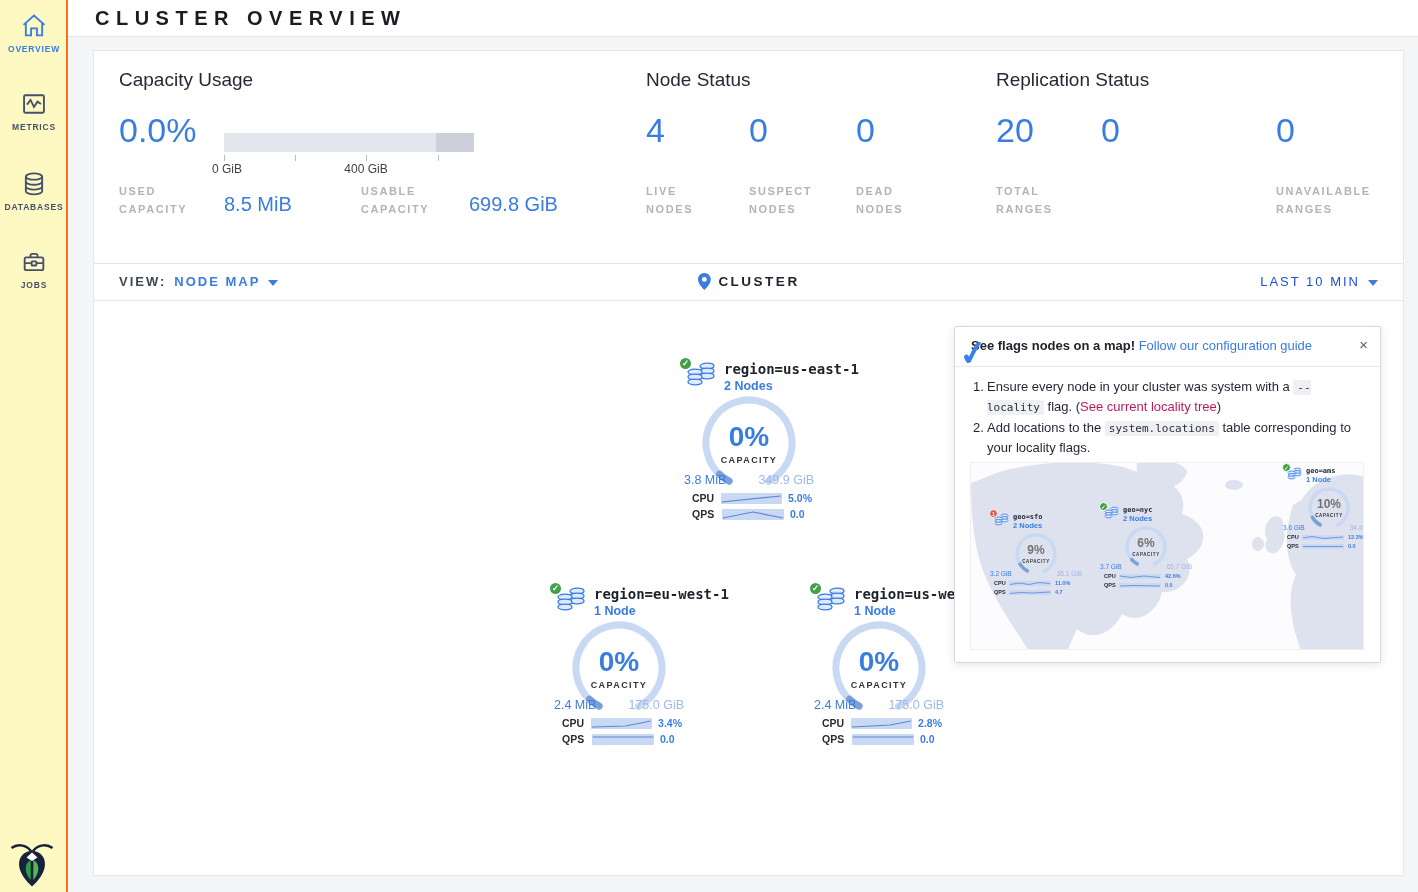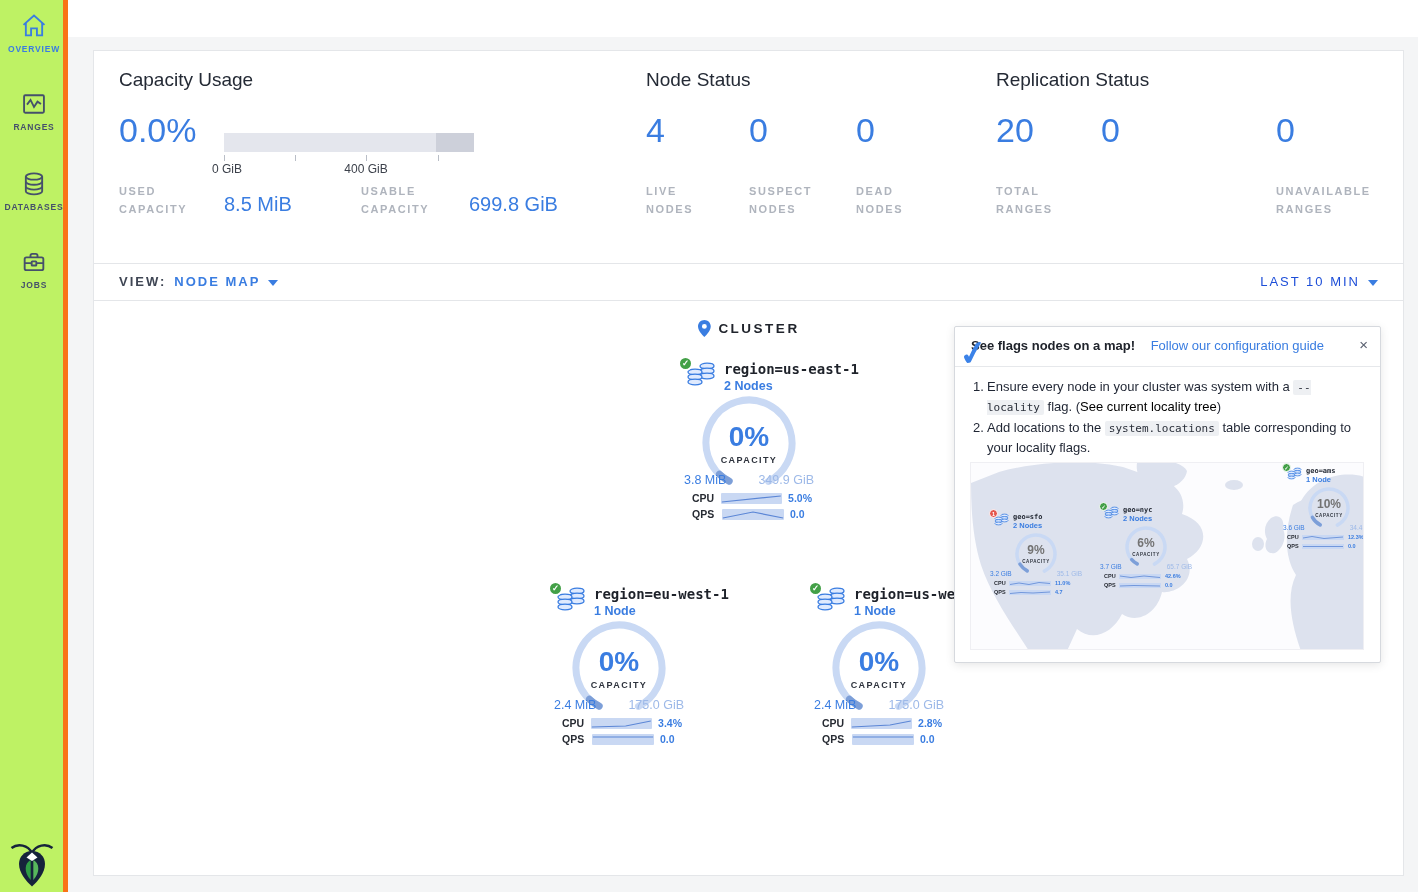--- a/index.html
+++ b/index.html
@@ -2,21 +2,21 @@
 <html><head>
 <meta charset="utf-8">
 <style>
   * { margin:0; padding:0; box-sizing:border-box; }
   html,body { width:1418px; height:892px; overflow:hidden; background:#fff;
     font-family:"Liberation Sans", sans-serif; }
   .app { position:relative; width:1418px; height:892px; }
 
   
   .sidebar { position:absolute; left:0; top:0; width:68px; height:892px;
-    background:#bef264; border-right:5px solid #f97316; z-index:5; }
+    background:#fef9c3; border-right:2px solid #f97316; z-index:5; }
   .nav-item { position:absolute; left:0; width:68px; text-align:center; cursor:pointer; }
   .nav-item svg { display:block; margin:0 auto 4px auto; }
   .nav-label { font-size:8.5px; font-weight:bold; letter-spacing:.8px; color:#45506b; }
   .nav-item.active .nav-label { color:#3a7de1; }
   .nav-item.active svg { stroke:#3a7de1; }
   .nav-item svg { stroke:#45506b; fill:none; stroke-width:1.6; }
   .logo { position:absolute; left:10px; top:840px; width:44px; height:48px; }
 
   
   .topbar { position:absolute; left:68px; top:0; width:1350px; height:37px;
@@ -45,21 +45,21 @@
   .cap-tick-label { position:absolute; top:111px; font-size:12px; color:#3c414b;
     transform:translateX(-50%); white-space:nowrap; }
 
   
   .view-bar { position:absolute; left:0; top:0; width:100%; height:37px;
     border-bottom:1px solid #e4e6e9; background:#fff; }
   .view-left { position:absolute; left:25px; top:10px; font-size:13px; letter-spacing:2px;
     color:#3f4654; font-weight:bold; cursor:pointer; }
   .view-left .sel { color:#3a7de1; margin-left:8px; }
   .crumb { position:absolute; left:50%; transform:translateX(-50%); top:9px; font-size:13.5px;
-    letter-spacing:2.5px; color:#20242c; font-weight:bold; display:flex; align-items:center; gap:8px;margin-top:47px; }
+    letter-spacing:2.5px; color:#20242c; font-weight:bold; display:flex; align-items:center; gap:8px; }
   .time-sel { position:absolute; right:25px; top:10px; font-size:13px; letter-spacing:2px;
     color:#1d4ed8; font-weight:normal; cursor:pointer; }
   .caret { display:inline-block; width:0; height:0; border-left:5px solid transparent;
     border-right:5px solid transparent; border-top:6px solid #3a7de1; margin-left:8px;
     vertical-align:middle; }
 
   
   .nw { position:absolute; width:150px; height:170px; cursor:pointer; }
   .nw-head { position:absolute; left:12px; top:0; display:flex; }
   .nw-icon { position:relative; width:30px; height:28px; }
@@ -83,30 +83,30 @@
   .nw-row .rl { width:30px; font-size:10.5px; font-weight:bold; color:#272b33; }
   .spark { width:62px; height:11px; background:#c9d8f3; border-radius:1px; }
   .nw-row .rv { margin-left:6px; font-size:10.5px; font-weight:bold; color:#3a7de1; }
 
   
   .popup { position:absolute; left:860px; top:62px; width:427px; height:337px; background:#fff;
     border:1px solid #d6d9de; border-radius:2px; box-shadow:0 2px 10px rgba(0,0,0,.10); }
   .popup-head { position:relative; height:40px; border-bottom:1px solid #e6e8eb;
     padding:11px 14px 0 16px; font-size:13px; }
   .popup-title { font-weight:bold; color:#20242c; }
-  .popup-link { color:#3a7de1; margin-left:12px; cursor:pointer; }
+  .popup-link { color:#3a7de1; cursor:pointer; }
   .popup-close { position:absolute; right:12px; top:9px; font-size:15px; color:#5a6170;
     cursor:pointer; }
   .steps { position:relative; padding:10px 18px 0 32px; font-size:13px; color:#1f2533;
     line-height:1.5; }
   .step { position:relative; margin-bottom:2px; }
   .step-num { position:absolute; left:-14px; }
   code.tag { font-family:"DejaVu Sans Mono", monospace; font-size:11px; background:#eef0f3;
     padding:1px 4px; border-radius:2px; color:#2a2f3a; }
-  .step a, .inline-link { color:#000000; cursor:pointer; }
+  .step a, .inline-link { color:#be185d; cursor:pointer; }
   .big-check { position:absolute; left:4px; top:6px; font-size:34px; font-weight:bold;
     color:#3b82e8; transform:rotate(-8deg); z-index:3; }
   .big-check::after { content:"✓"; }
   .checkglyph { position:absolute; left:0; top:0; width:100%; text-align:center; color:#fff; }
 
   
   .minimap { position:absolute; left:15px; top:135px; width:394px; height:188px;
     background:#fcfcfe; border:1px solid #efeff3; overflow:hidden; }
   .mini-nw { position:absolute; width:104px; }
   .mini-head { position:absolute; left:10px; top:0; display:flex; }
@@ -142,21 +142,21 @@
         <path d="M3 11 L12 3 L21 11" fill="none"></path>
         <path d="M5 9.5 V20 H9.5 V14 H14.5 V20 H19 V9.5" fill="none"></path>
       </svg>
       <div class="nav-label">OVERVIEW</div>
     </div>
     <div class="nav-item" style="top:90px;">
       <svg width="28" height="28" viewBox="0 0 24 24">
         <rect x="3.5" y="4.5" width="17" height="15" rx="1"></rect>
         <polyline points="6,12.5 9,8.5 12,14.5 15,10 18,12" fill="none"></polyline>
       </svg>
-      <div class="nav-label">RANGES</div>
+      <div class="nav-label">METRICS</div>
     </div>
     <div class="nav-item" style="top:170px;">
       <svg width="28" height="28" viewBox="0 0 24 24">
         <ellipse cx="12" cy="5.6" rx="7" ry="2.7"></ellipse>
         <path d="M5 5.6 v12.6 c0 1.5 3.1 2.7 7 2.7 s7-1.2 7-2.7 V5.6" fill="none"></path>
         <path d="M5 9.9 c0 1.5 3.1 2.7 7 2.7 s7-1.2 7-2.7" fill="none"></path>
         <path d="M5 14.1 c0 1.5 3.1 2.7 7 2.7 s7-1.2 7-2.7" fill="none"></path>
       </svg>
       <div class="nav-label">DATABASES</div>
     </div>
@@ -172,20 +172,23 @@
     <svg class="logo" viewBox="0 0 44 48">
       <path d="M22 13 C18 5 8 3 1.5 8" stroke="#16233b" stroke-width="2.4" fill="none"></path>
       <path d="M22 13 C26 5 36 3 42.5 8" stroke="#16233b" stroke-width="2.4" fill="none"></path>
       <path d="M22 11 C14 11 9 17 9 24 C9 33 16 41 22 46.5 C28 41 35 33 35 24 C35 17 30 11 22 11 Z" fill="#16233b"></path>
       <path d="M22 12.5 L16.5 17.5 L22 21 L27.5 17.5 Z" fill="#ffffff"></path>
       <path d="M20.7 20 C14.5 23 13.5 32 20.7 40 L20.7 20 Z" fill="#2f9e44"></path>
       <path d="M23.3 20 C29.5 23 30.5 32 23.3 40 L23.3 20 Z" fill="#57b65c"></path>
     </svg>
   </div>
 
+  <div class="topbar">
+    <div class="page-title">CLUSTER OVERVIEW</div>
+  </div>
 
   <div class="content">
 
     <div class="card stats-card">
 
       <div class="section-title" style="left:25px;">Capacity Usage</div>
       <div class="big-num" style="left:25px;">0.0%</div>
       <div class="cap-bar">
         <div class="reserved"></div>
       </div>

